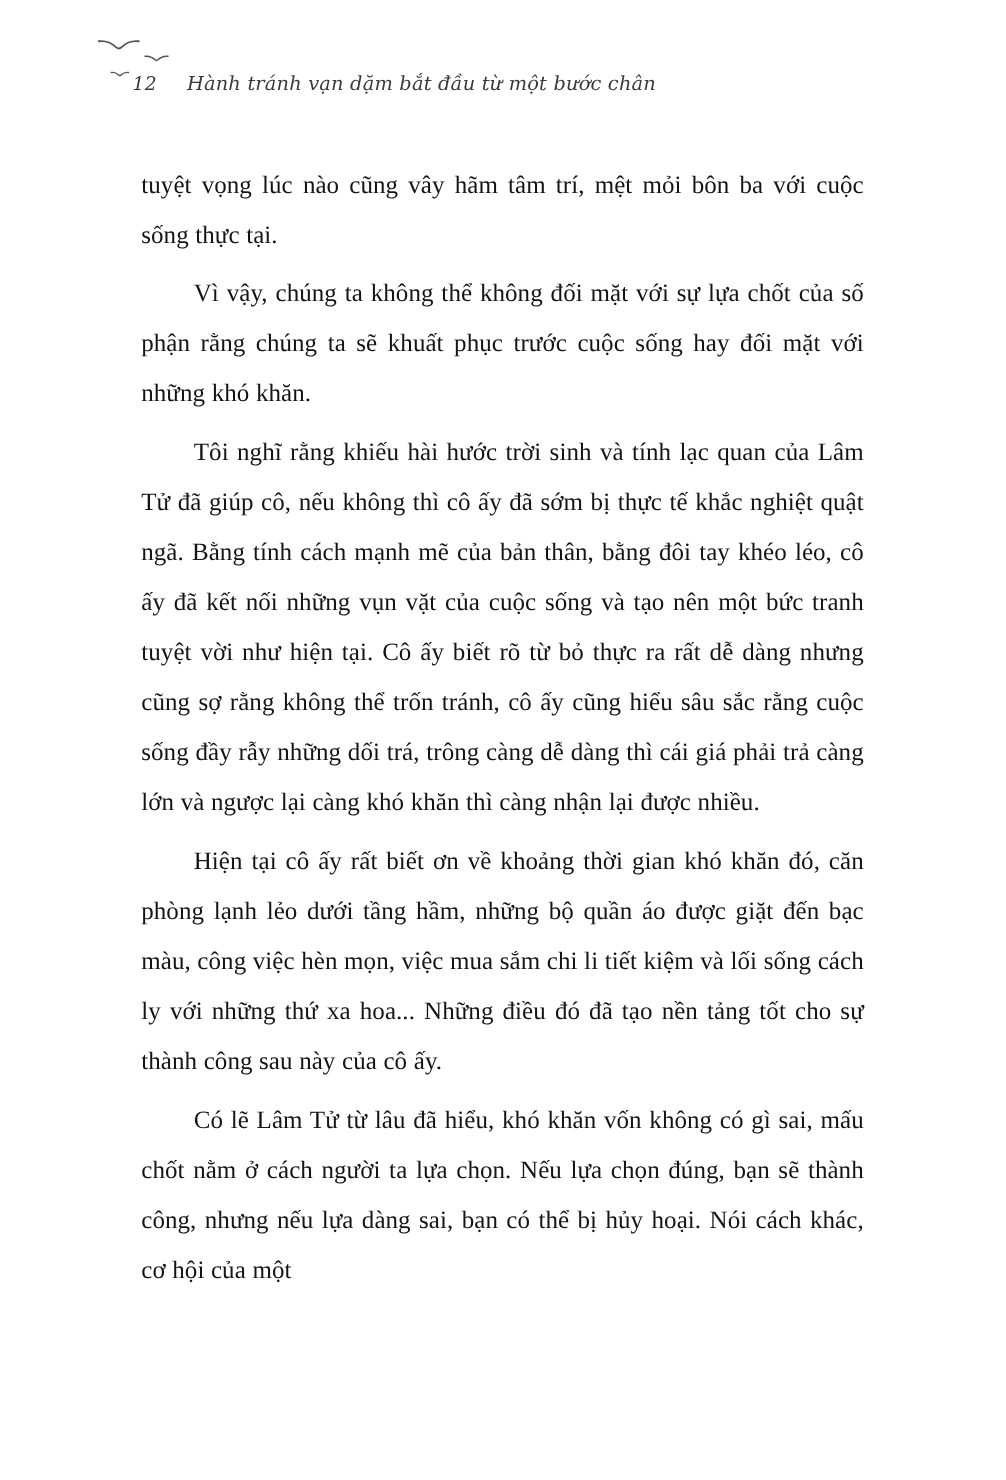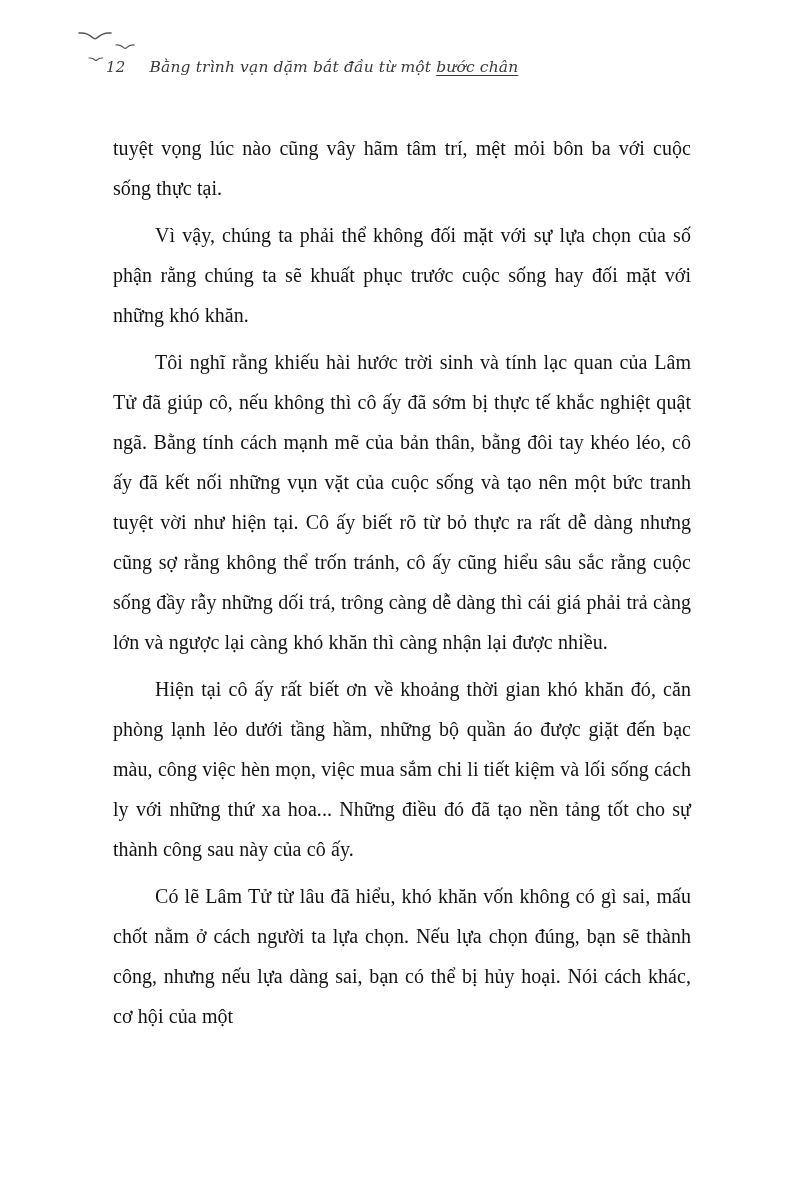--- a/index.html
+++ b/index.html
@@ -66,21 +66,20 @@
     font-style: italic;
     font-size: 15.5px;
     color: #3a3a3a;
     line-height: 1;
     letter-spacing: 0.15px;
   }
 
   .header-title .plain { }
 
   .header-title .underlined {
-    text-decoration: underline;
     text-underline-offset: 2.5px;
     text-decoration-thickness: 1px;
   }
 
   
   .body-copy {
     position: absolute;
     left: 113px;
     top: 128px;
     width: 578px;
@@ -118,27 +117,27 @@
           <path d="M1 7 Q9 6.2 14.5 11.5 Q17 14 19.5 11.5 Q25 6.2 33 7" stroke-width="1.5"></path>
           <path d="M38 19 Q42.5 18.4 45.8 21.6 Q47.2 23 48.6 21.6 Q51.9 18.4 56.4 19" stroke-width="1.2"></path>
           <path d="M11 32 Q14.4 31.6 16.9 34 Q17.9 35 18.9 34 Q21.4 31.6 24.8 32" stroke-width="1.1"></path>
         </g>
       </svg>
     </div>
 
     <div class="header-line">
       <span class="page-number">12</span>
       <span class="header-title">
-        <span class="plain">Bằng trình vạn dặm bắt đầu từ một </span><span class="underlined">bước chân</span>
+        <span class="plain">Hành tránh vạn dặm bắt đầu từ một </span><span class="underlined">bước chân</span>
       </span>
     </div>
 
   </div>
 
   <div class="body-copy">
     <p class="para">tuyệt vọng lúc nào cũng vây hãm tâm trí, mệt mỏi bôn ba với cuộc sống thực tại.</p>
-    <p class="para indent">Vì vậy, chúng ta phải thể không đối mặt với sự lựa chọn của số phận rằng chúng ta sẽ khuất phục trước cuộc sống hay đối mặt với những khó khăn.</p>
+    <p class="para indent">Vì vậy, chúng ta không thể không đối mặt với sự lựa chốt của số phận rằng chúng ta sẽ khuất phục trước cuộc sống hay đối mặt với những khó khăn.</p>
     <p class="para indent">Tôi nghĩ rằng khiếu hài hước trời sinh và tính lạc quan của Lâm Tử đã giúp cô, nếu không thì cô ấy đã sớm bị thực tế khắc nghiệt quật ngã. Bằng tính cách mạnh mẽ của bản thân, bằng đôi tay khéo léo, cô ấy đã kết nối những vụn vặt của cuộc sống và tạo nên một bức tranh tuyệt vời như hiện tại. Cô ấy biết rõ từ bỏ thực ra rất dễ dàng nhưng cũng sợ rằng không thể trốn tránh, cô ấy cũng hiểu sâu sắc rằng cuộc sống đầy rẫy những dối trá, trông càng dễ dàng thì cái giá phải trả càng lớn và ngược lại càng khó khăn thì càng nhận lại được nhiều.</p>
     <p class="para indent">Hiện tại cô ấy rất biết ơn về khoảng thời gian khó khăn đó, căn phòng lạnh lẻo dưới tầng hầm, những bộ quần áo được giặt đến bạc màu, công việc hèn mọn, việc mua sắm chi li tiết kiệm và lối sống cách ly với những thứ xa hoa... Những điều đó đã tạo nền tảng tốt cho sự thành công sau này của cô ấy.</p>
     <p class="para indent last">Có lẽ Lâm Tử từ lâu đã hiểu, khó khăn vốn không có gì sai, mấu chốt nằm ở cách người ta lựa chọn. Nếu lựa chọn đúng, bạn sẽ thành công, nhưng nếu lựa dàng sai, bạn có thể bị hủy hoại. Nói cách khác, cơ hội của một</p>
   </div>
 
 </div>
 
 </body></html>

